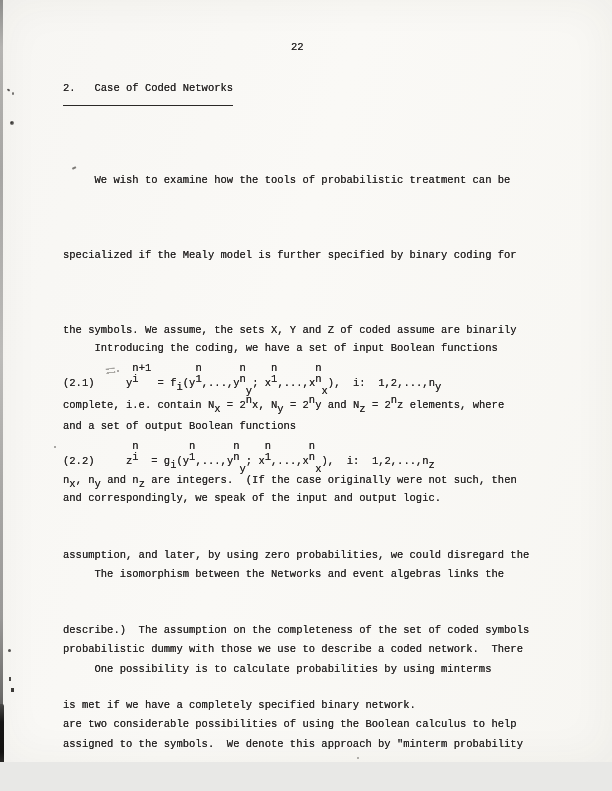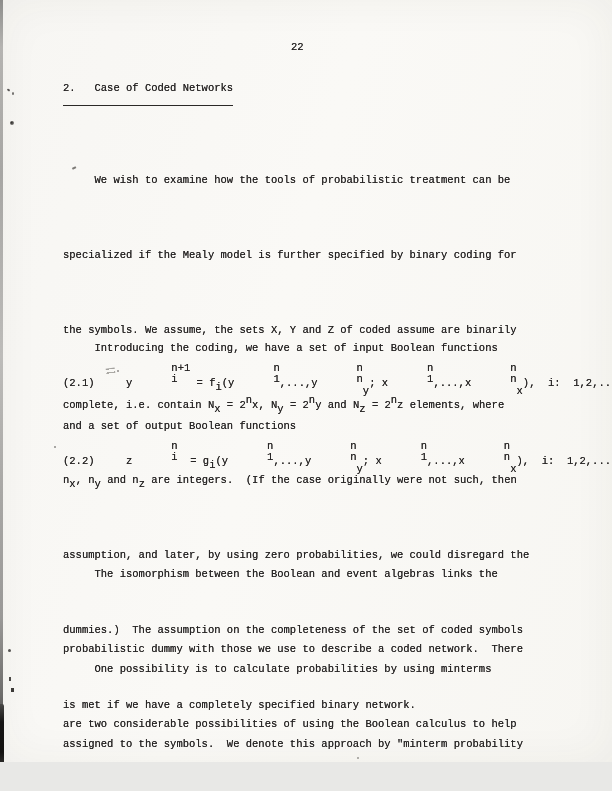--- a/index.html
+++ b/index.html
@@ -25,21 +25,21 @@
   #section-heading{
     top:81px;
     border-bottom:1.2px solid #2b2927;
     padding-bottom:10px;line-height:14px;
   }
   
   .seg-n{position:relative;}
   .seg-sub{position:relative;top:0.40em;}
   .seg-sup{position:relative;top:-0.45em;}
   .seg-subsub{position:relative;top:0.72em;}
-  .stk{display:inline-block;position:relative;height:1em;vertical-align:baseline;margin-left:39px;}
+  .stk{display:inline-block;position:relative;height:1em;vertical-align:baseline;}
   .stk .up{position:absolute;left:0;top:-1.22em;line-height:1em;}
   .stk .dn{position:absolute;left:0;top:-0.18em;line-height:1em;}
   
   .art{position:absolute;pointer-events:none;}
   #scan-edge-line{
     left:0;top:0;width:3px;height:791px;
     background:linear-gradient(180deg,#8d8d8b 0%,#b5b4b1 6%,#a7a6a3 22%,#bdbcb9 45%,#a9a8a5 62%,#9a9997 78%,#6d6c6a 88%,#3a3938 93%,#1f1e1d 100%);
   }
   #scan-edge-blob{
     left:0;top:704px;width:4px;height:60px;
@@ -85,35 +85,36 @@
 
   <div class="ln" id="section-heading">2.   Case of Coded Networks</div>
 
   <div class="para" style="top:118px">
     <div>     We wish to examine how the tools of probabilistic treatment can be</div>
     <div>specialized if the Mealy model is further specified by binary coding for</div>
     <div>the symbols. We assume, the sets X, Y and Z of coded assume are binarily</div>
     <div><span class="seg-n">complete, i.e. contain N</span><span class="seg-sub">x</span><span class="seg-n"> = 2</span><span class="seg-sup">n</span><span class="seg-n">x</span><span class="seg-n">, N</span><span class="seg-sub">y</span><span class="seg-n"> = 2</span><span class="seg-sup">n</span><span class="seg-n">y</span><span class="seg-n"> and N</span><span class="seg-sub">z</span><span class="seg-n"> = 2</span><span class="seg-sup">n</span><span class="seg-n">z elements, where</span></div>
     <div><span class="seg-n">n</span><span class="seg-sub">x</span><span class="seg-n">, n</span><span class="seg-sub">y</span><span class="seg-n"> and n</span><span class="seg-sub">z</span><span class="seg-n"> are integers.  (If the case originally were not such, then</span></div>
     <div>assumption, and later, by using zero probabilities, we could disregard the</div>
-    <div>dummies.)  The assumption on the completeness of the set of coded symbols</div>
+    <div>describe.)  The assumption on the completeness of the set of coded symbols</div>
     <div>is met if we have a completely specified binary network.</div>
   </div>
 
   <div class="ln" style="top:336px">     Introducing the coding, we have a set of input Boolean functions</div>
 
   <div class="ln" style="top:371px"><span>(2.1)</span><span><span class="seg-n">     y</span><span class="stk" style="width: 1.806em;"><span class="up">n+1</span><span class="dn">i</span></span><span class="seg-n"> = f</span><span class="seg-sub">i</span><span class="seg-n">(y</span><span class="stk" style="width: 0.602em;"><span class="up">n</span><span class="dn">1</span></span><span class="seg-n">,...,y</span><span class="stk" style="width: 0.602em;"><span class="up">n</span><span class="dn">n</span></span><span class="seg-subsub">y</span><span class="seg-n">; x</span><span class="stk" style="width: 0.602em;"><span class="up">n</span><span class="dn">1</span></span><span class="seg-n">,...,x</span><span class="stk" style="width: 0.602em;"><span class="up">n</span><span class="dn">n</span></span><span class="seg-subsub">x</span><span class="seg-n">),  i:  1,2,...,n</span><span class="seg-sub">y</span></span></div>
 
   <div class="ln" style="top:414px">and a set of output Boolean functions</div>
 
   <div class="ln" style="top:449px"><span>(2.2)</span><span><span class="seg-n">     z</span><span class="stk" style="width: 0.602em;"><span class="up">n</span><span class="dn">i</span></span><span class="seg-n">  = g</span><span class="seg-sub">i</span><span class="seg-n">(y</span><span class="stk" style="width: 0.602em;"><span class="up">n</span><span class="dn">1</span></span><span class="seg-n">,...,y</span><span class="stk" style="width: 0.602em;"><span class="up">n</span><span class="dn">n</span></span><span class="seg-subsub">y</span><span class="seg-n">; x</span><span class="stk" style="width: 0.602em;"><span class="up">n</span><span class="dn">1</span></span><span class="seg-n">,...,x</span><span class="stk" style="width: 0.602em;"><span class="up">n</span><span class="dn">n</span></span><span class="seg-subsub">x</span><span class="seg-n">),  i:  1,2,...,n</span><span class="seg-sub">z</span></span></div>
 
+  <div class="ln" style="top:486px">and correspondingly, we speak of the input and output logic.</div>
 
   <div class="para" style="top:512px">
-    <div>     The isomorphism between the Boolean and event algebras links the</div>
+    <div>     The isomorphism between the Networks and event algebras links the</div>
     <div>probabilistic dummy with those we use to describe a coded network.  There</div>
     <div>are two considerable possibilities of using the Boolean calculus to help</div>
     <div>the probability calculations.</div>
   </div>
 
   <div class="para" style="top:607px">
     <div>     One possibility is to calculate probabilities by using minterms</div>
     <div>assigned to the symbols.  We denote this approach by "minterm probability</div>
     
     

